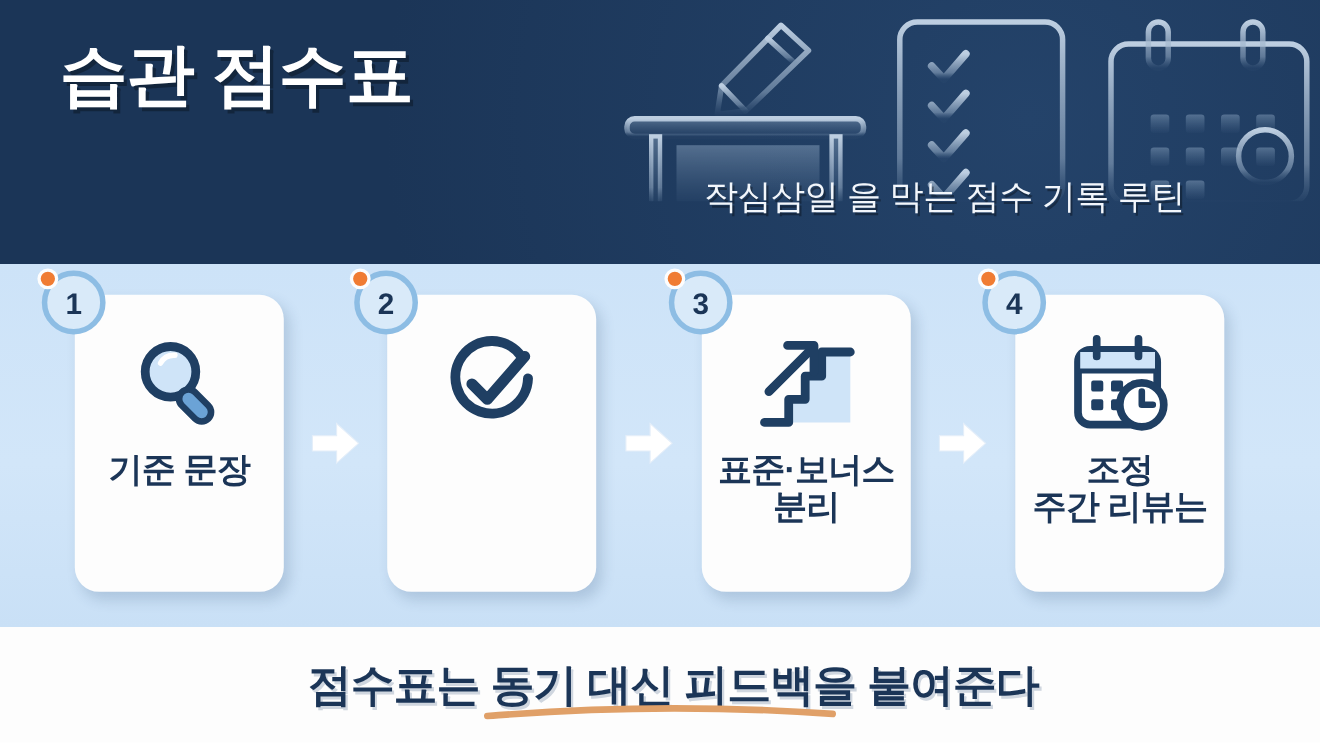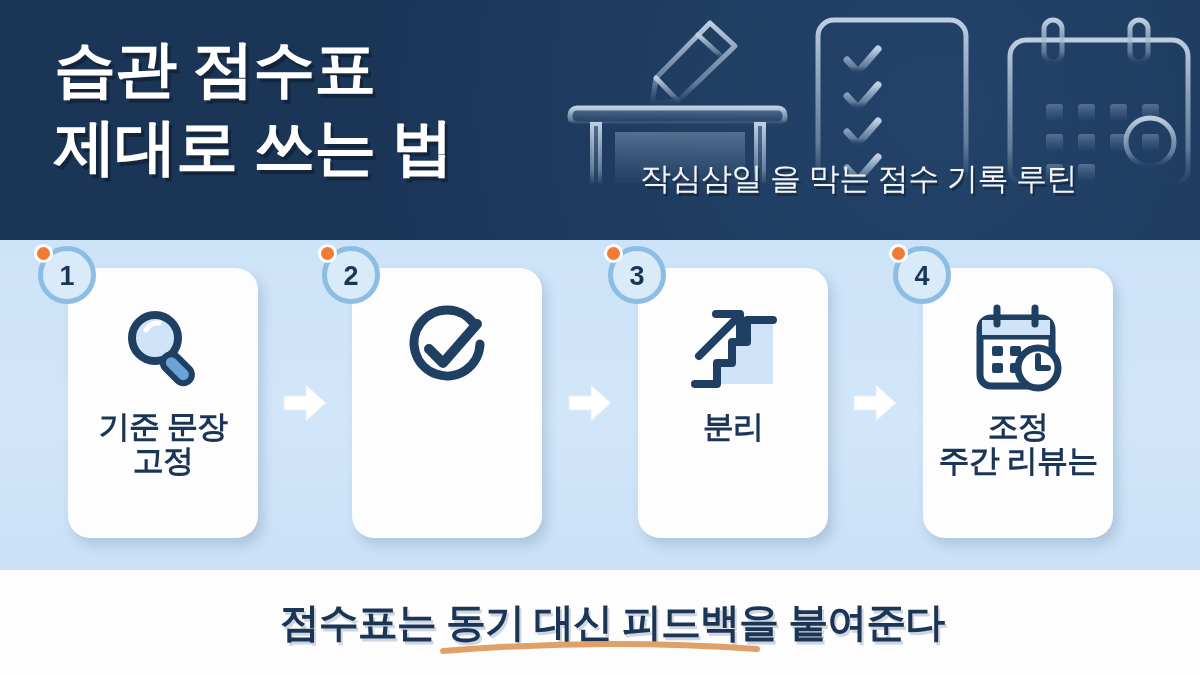--- a/index.html
+++ b/index.html
@@ -263,21 +263,20 @@
           <rect x="582" y="126" width="17" height="17" rx="3"></rect>
           <rect x="486" y="156" width="17" height="17" rx="3"></rect>
           <rect x="518" y="156" width="17" height="17" rx="3"></rect>
         </g>
         <circle cx="590" cy="134" r="24" fill="none" stroke="url(#strokeFade)" stroke-width="5"></circle>
       </g>
     </svg>
 
     <div class="title-block">
       <div class="title-line">습관 점수표</div>
-      <div class="title-line">제대로 쓰는 법</div>
     </div>
 
     <div class="subtitle">작심삼일 을 막는 점수 기록 루틴</div>
   </div>
 
   <div class="band">
     <div class="steps">
 
       <div class="card card-1">
         <div class="badge">
@@ -286,21 +285,20 @@
         </div>
         <div class="card-icon">
           <svg width="92" height="92" viewBox="0 0 92 92">
             <circle cx="38" cy="36" r="23" fill="#cfe4f8" stroke="#1f3f63" stroke-width="8"></circle>
             <path d="M29 28 a14 14 0 0 1 13 -7" fill="none" stroke="#ffffff" stroke-width="5" stroke-linecap="round"></path>
             <rect x="52" y="50" width="17" height="34" rx="8.5" transform="rotate(-45 60 67)" fill="#6ba3d6" stroke="#1f3f63" stroke-width="6"></rect>
           </svg>
         </div>
         <div class="card-label">
           <div>기준 문장</div>
-          <div>고정</div>
         </div>
       </div>
 
       <div class="arrow arrow-1">
         <svg width="46" height="42" viewBox="0 0 46 42">
           <path d="M2 14 H24 V3 L44 21 L24 39 V28 H2 Z" fill="#ffffff" stroke="#e4eef9" stroke-width="1"></path>
         </svg>
       </div>
 
       <div class="card card-2">
@@ -329,20 +327,21 @@
         </div>
         <div class="card-icon">
           <svg width="92" height="92" viewBox="0 0 92 92">
             <path d="M30 82 H86 V18 H60 V40 H45 V61 H30 Z" fill="#cfe4f8"></path>
             <path d="M8 82 H30 V61 H45 V40 H60 V18 H86" fill="none" stroke="#1f3f63" stroke-width="8" stroke-linejoin="round" stroke-linecap="round"></path>
             <path d="M12 54 L50 16" fill="none" stroke="#1f3f63" stroke-width="8" stroke-linecap="round"></path>
             <path d="M29 12 H53 V36" fill="none" stroke="#1f3f63" stroke-width="8" stroke-linecap="round" stroke-linejoin="round"></path>
           </svg>
         </div>
         <div class="card-label">
+          <div>표준·보너스</div>
           <div>분리</div>
         </div>
       </div>
 
       <div class="arrow arrow-3">
         <svg width="46" height="42" viewBox="0 0 46 42">
           <path d="M2 14 H24 V3 L44 21 L24 39 V28 H2 Z" fill="#ffffff" stroke="#e4eef9" stroke-width="1"></path>
         </svg>
       </div>
 

